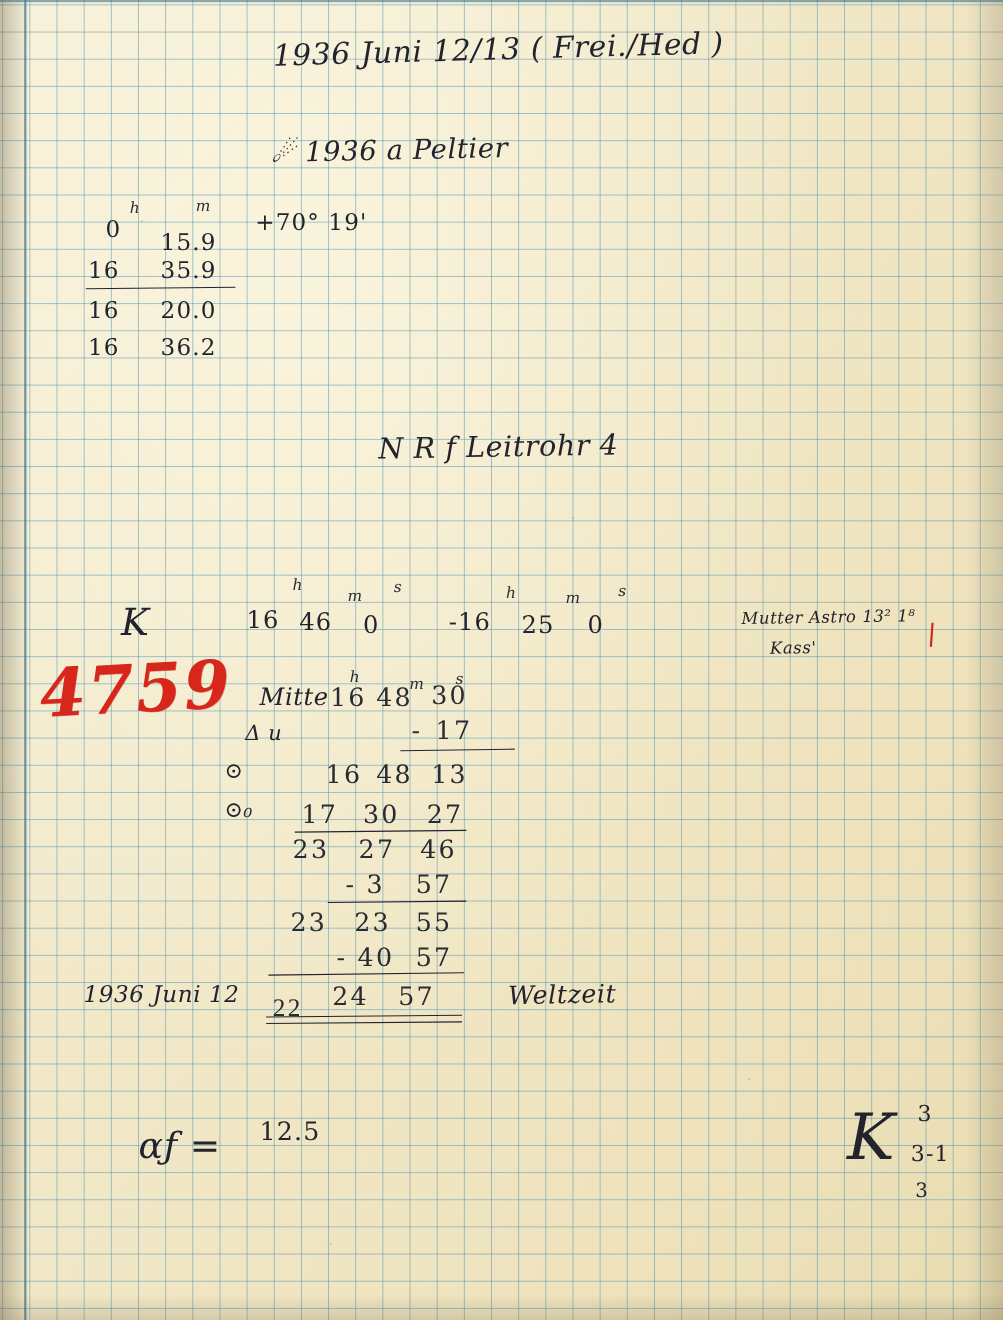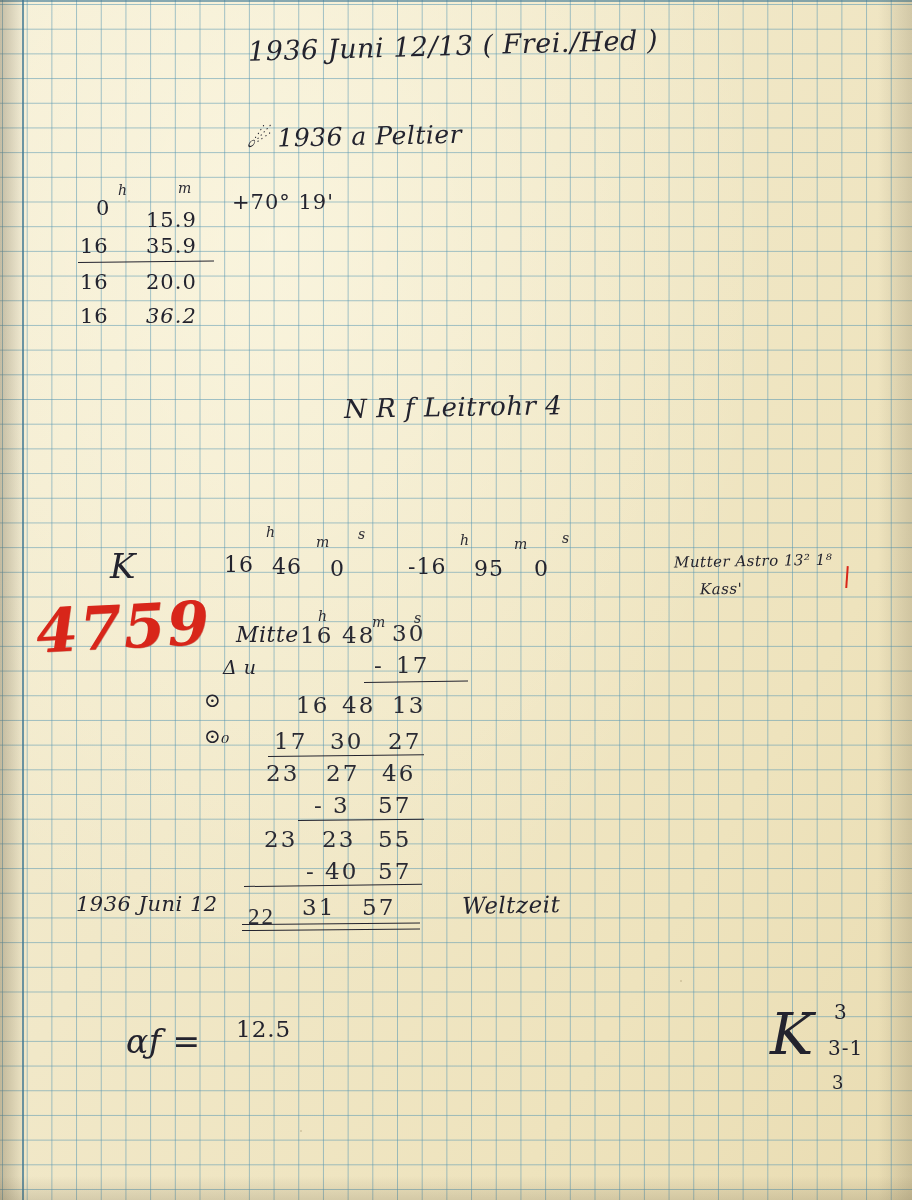--- a/index.html
+++ b/index.html
@@ -158,40 +158,40 @@
     <div class="hw num" style="left:232px; top:190px; font-size:21px;">+70° 19'</div>
 
     <div class="hw num" style="left:80px; top:234px; font-size:21px;">16</div>
     <div class="hw num" style="left:146px; top:234px; font-size:21px;">35.9</div>
     <div class="rule" style="left:78px; top:262px; width:136px; transform: rotate(-0.6deg);"></div>
 
     <div class="hw num" style="left:80px; top:270px; font-size:21px;">16</div>
     <div class="hw num" style="left:146px; top:270px; font-size:21px;">20.0</div>
 
     <div class="hw num" style="left:80px; top:304px; font-size:21px;">16</div>
-    <div class="hw num" style="left:146px; top:304px; font-size:21px;font-style:italic;">36.2</div>
+    <div class="hw num" style="left:146px; top:304px; font-size:21px;">36.2</div>
   </div>
 
   <div class="hw ink" style="left:344px; top:392px; font-size:26px; transform: rotate(-1deg);">N R f      Leitrohr 4</div>
 
   <div>
     <div class="hw ink k-glyph" style="left:110px; top:546px;">K</div>
 
     <div class="hw" style="left:266px; top:524px; font-size:14px;">h</div>
     <div class="hw" style="left:316px; top:534px; font-size:14px;">m</div>
     <div class="hw" style="left:358px; top:526px; font-size:14px;">s</div>
     <div class="hw" style="left:460px; top:532px; font-size:14px;">h</div>
     <div class="hw" style="left:514px; top:536px; font-size:14px;">m</div>
     <div class="hw" style="left:562px; top:530px; font-size:14px;">s</div>
 
     <div class="hw num" style="left:224px; top:552px; font-size:22px;">16</div>
     <div class="hw num" style="left:272px; top:554px; font-size:22px;">46</div>
     <div class="hw num" style="left:330px; top:556px; font-size:22px;">0</div>
     <div class="hw num" style="left:408px; top:554px; font-size:22px;">-16</div>
-    <div class="hw num" style="left:474px; top:556px; font-size:22px;">95</div>
+    <div class="hw num" style="left:474px; top:556px; font-size:22px;">25</div>
     <div class="hw num" style="left:534px; top:556px; font-size:22px;">0</div>
   </div>
 
   <div>
     <div class="hw ink small-note" style="left:674px; top:552px; transform: rotate(-1deg);">Mutter Astro 13² 1⁸</div>
     <div class="hw ink small-note" style="left:700px; top:580px; transform: rotate(-1deg);">Kass'</div>
     <div class="rule" style="left:846px; top:566px; width:2px; height:22px; background:#d8261a; transform: rotate(4deg);"></div>
   </div>
 
   <div class="hw big-red" style="left:36px; top:592px;">4759</div>
@@ -234,21 +234,21 @@
     <div class="hw row-num" style="left:264px; top:826px;">23</div>
     <div class="hw row-num" style="left:322px; top:826px;">23</div>
     <div class="hw row-num" style="left:378px; top:826px;">55</div>
 
     <div class="hw row-num" style="left:306px; top:858px;">- 40</div>
     <div class="hw row-num" style="left:378px; top:858px;">57</div>
     <div class="rule" style="left:244px; top:886px; width:178px; transform: rotate(-0.7deg);"></div>
 
     <div class="hw ink" style="left:76px; top:892px; font-size:21px;">1936 Juni 12</div>
     <div class="hw row-num" style="left:248px; top:904px;font-family:Liberation Serif, serif;">22</div>
-    <div class="hw row-num" style="left:302px; top:894px;">31</div>
+    <div class="hw row-num" style="left:302px; top:894px;">24</div>
     <div class="hw row-num" style="left:362px; top:894px;">57</div>
     <div class="rule" style="left:242px; top:924px; width:178px; transform: rotate(-0.5deg);"></div>
     <div class="rule" style="left:242px; top:930px; width:178px; transform: rotate(-0.5deg);"></div>
     <div class="hw ink" style="left:462px; top:892px; font-size:23px; transform: rotate(-1deg);">Weltzeit</div>
   </div>
 
   <div>
     <div class="hw ink" style="left:126px; top:1022px; font-size:33px;font-style:italic;">αƒ =</div>
     <div class="hw num" style="left:236px; top:1016px; font-size:23px;">12.5</div>
   </div>

